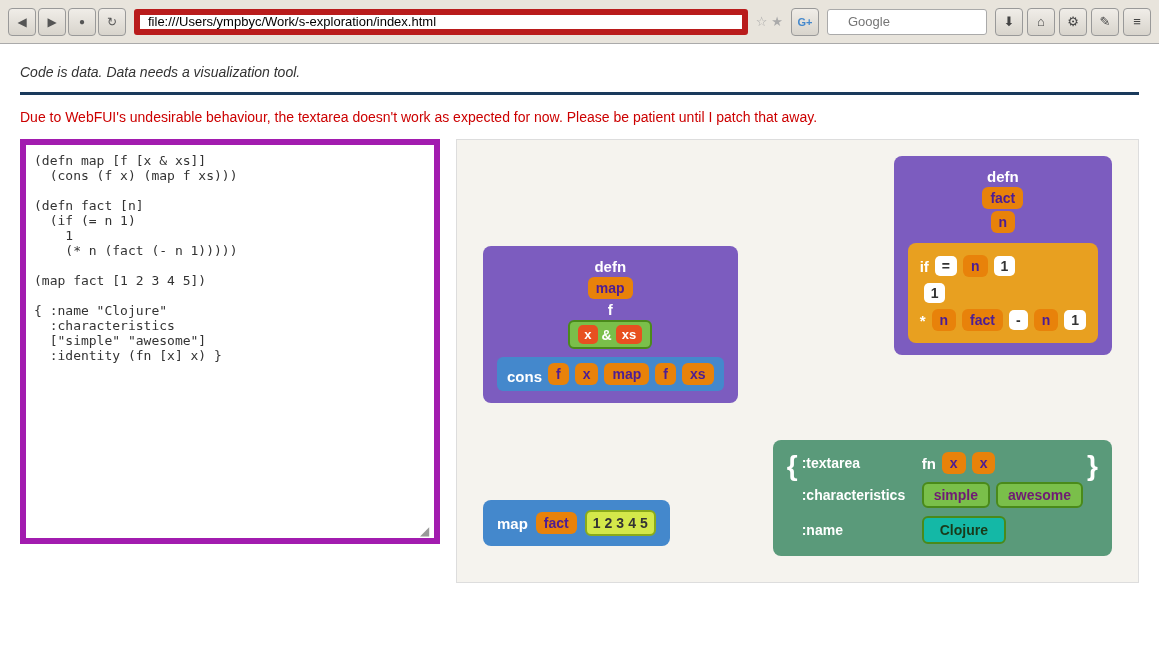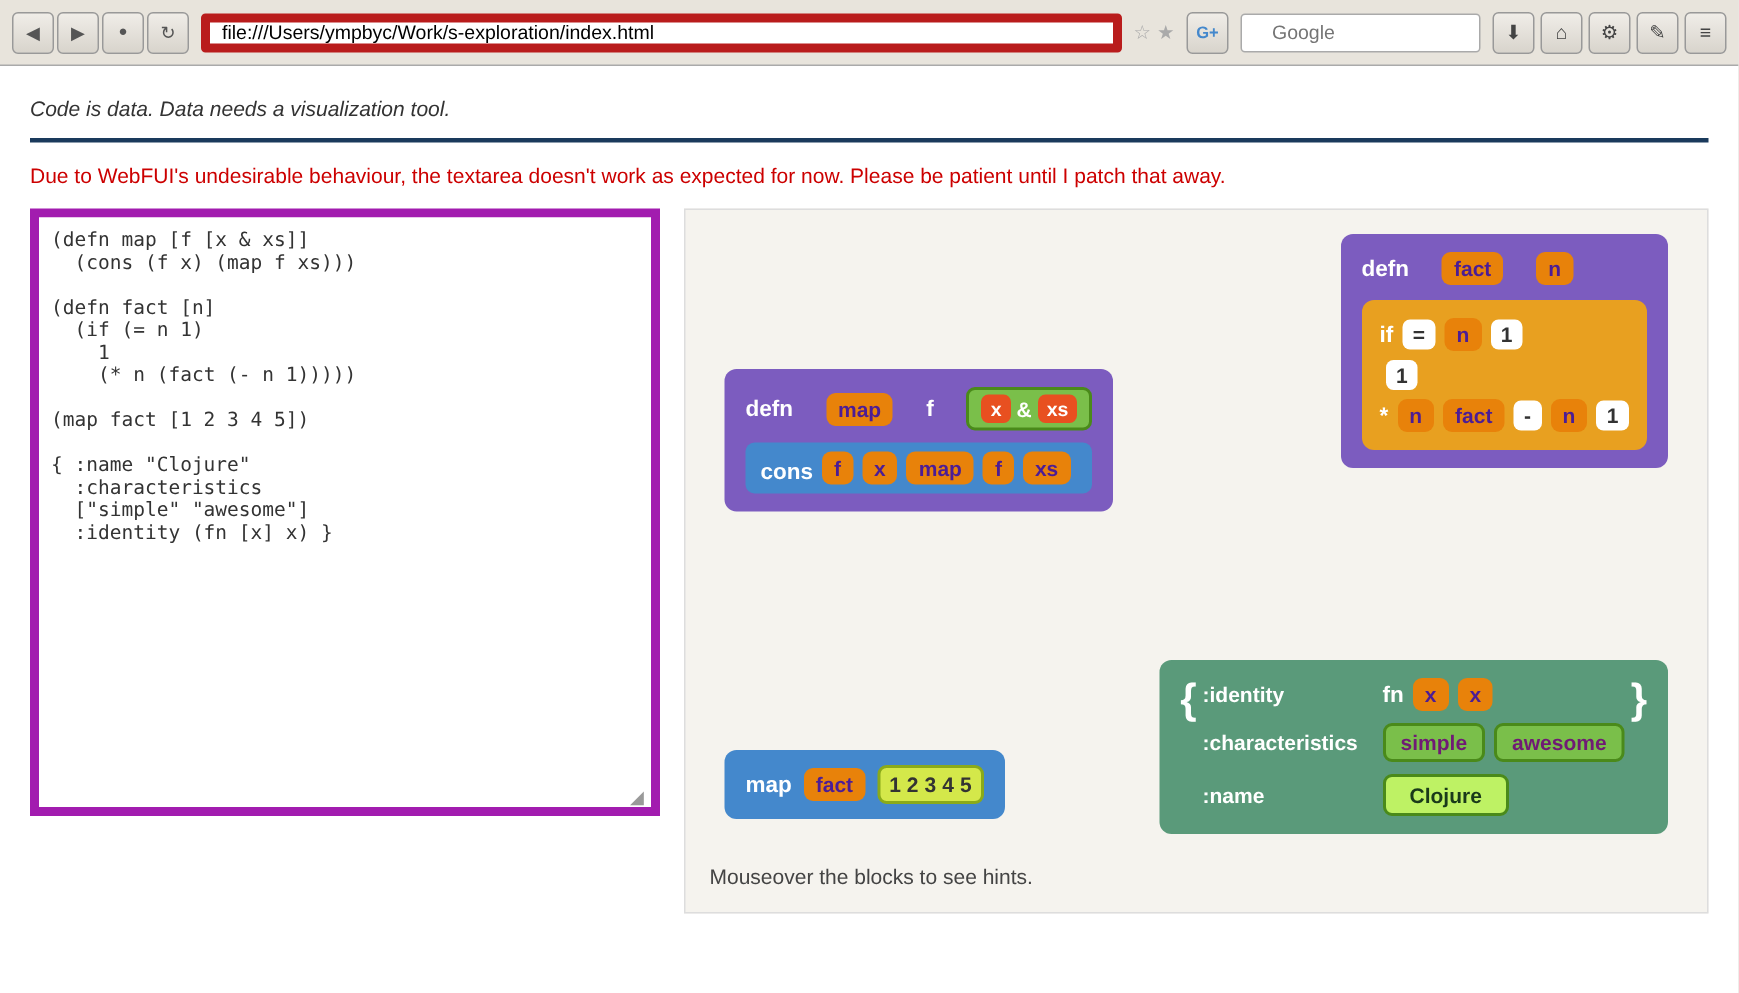--- a/index.html
+++ b/index.html
@@ -194,21 +194,22 @@
       background: #5a9a7a;
       border-radius: 8px;
       padding: 12px 14px;
       min-width: 300px;
     }
 
     
     .block-row {
       display: flex;
       align-items: center;
-      gap: 22px;
+      gap: 2px;
+      flex-direction: column;
     }
 
     .token {
       color: white;
       font-size: 15px;
       font-weight: bold;
     }
 
     
     .box-orange {
@@ -315,21 +316,21 @@
       border: 2px solid #4a8a1a;
       border-radius: 6px;
       padding: 3px 10px;
       color: #701a75;
       font-size: 14px;
       font-weight: bold;
     }
 
     
     .box-clojure {
-      background: #bef264;
+      background: #14b8a6;
       border: 2px solid #4a8a1a;
       border-radius: 6px;
       padding: 4px 16px;
       color: #1a3a1a;
       font-size: 14px;
       font-weight: bold;
     }
 
     .curly-brace {
       color: white;
@@ -473,21 +474,21 @@
             <span class="num-box">3</span>
             <span class="num-box">4</span>
             <span class="num-box">5</span>
           </div>
         </div>
 
         <div class="identity-block" style="display:flex;align-items:stretch;gap:4px;">
           <span class="curly-brace">{</span>
           <div style="flex:1;">
             <div class="id-row">
-              <span class="id-label">:identity</span>
+              <span class="id-label">:textarea</span>
               <div class="id-value">
                 <span class="token">fn</span>
                 <span class="box-orange">x</span>
                 <span class="box-orange">x</span>
               </div>
             </div>
             <div class="id-row">
               <span class="id-label">:characteristics</span>
               <div class="id-value">
                 <span class="box-green-solid">simple</span>
@@ -499,16 +500,15 @@
               <div class="id-value">
                 <span class="box-clojure">Clojure</span>
               </div>
             </div>
           </div>
           <span class="curly-brace">}</span>
         </div>
 
       </div>
 
-      <p class="hint-text">Mouseover the blocks to see hints.</p>
     </div>
   </div>
 </div>
 
 </body></html>

